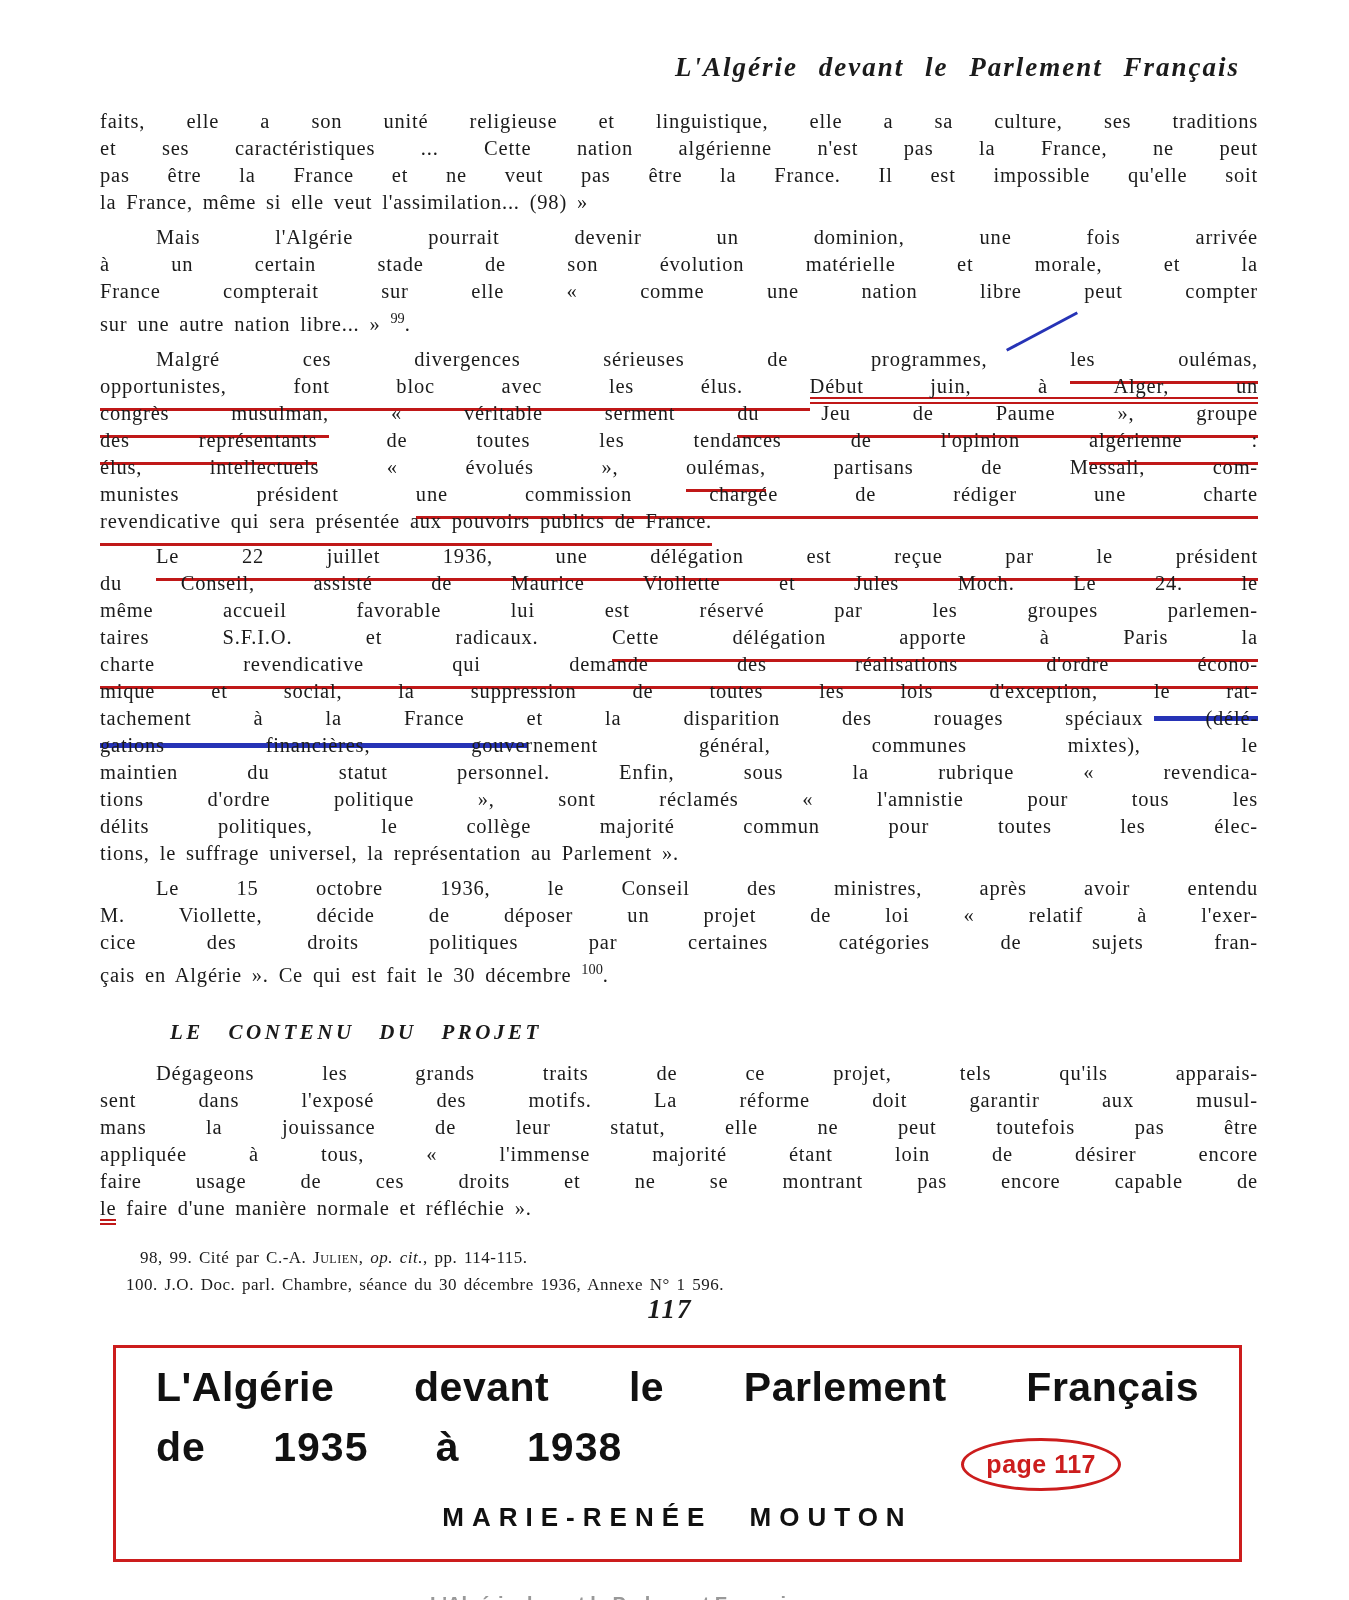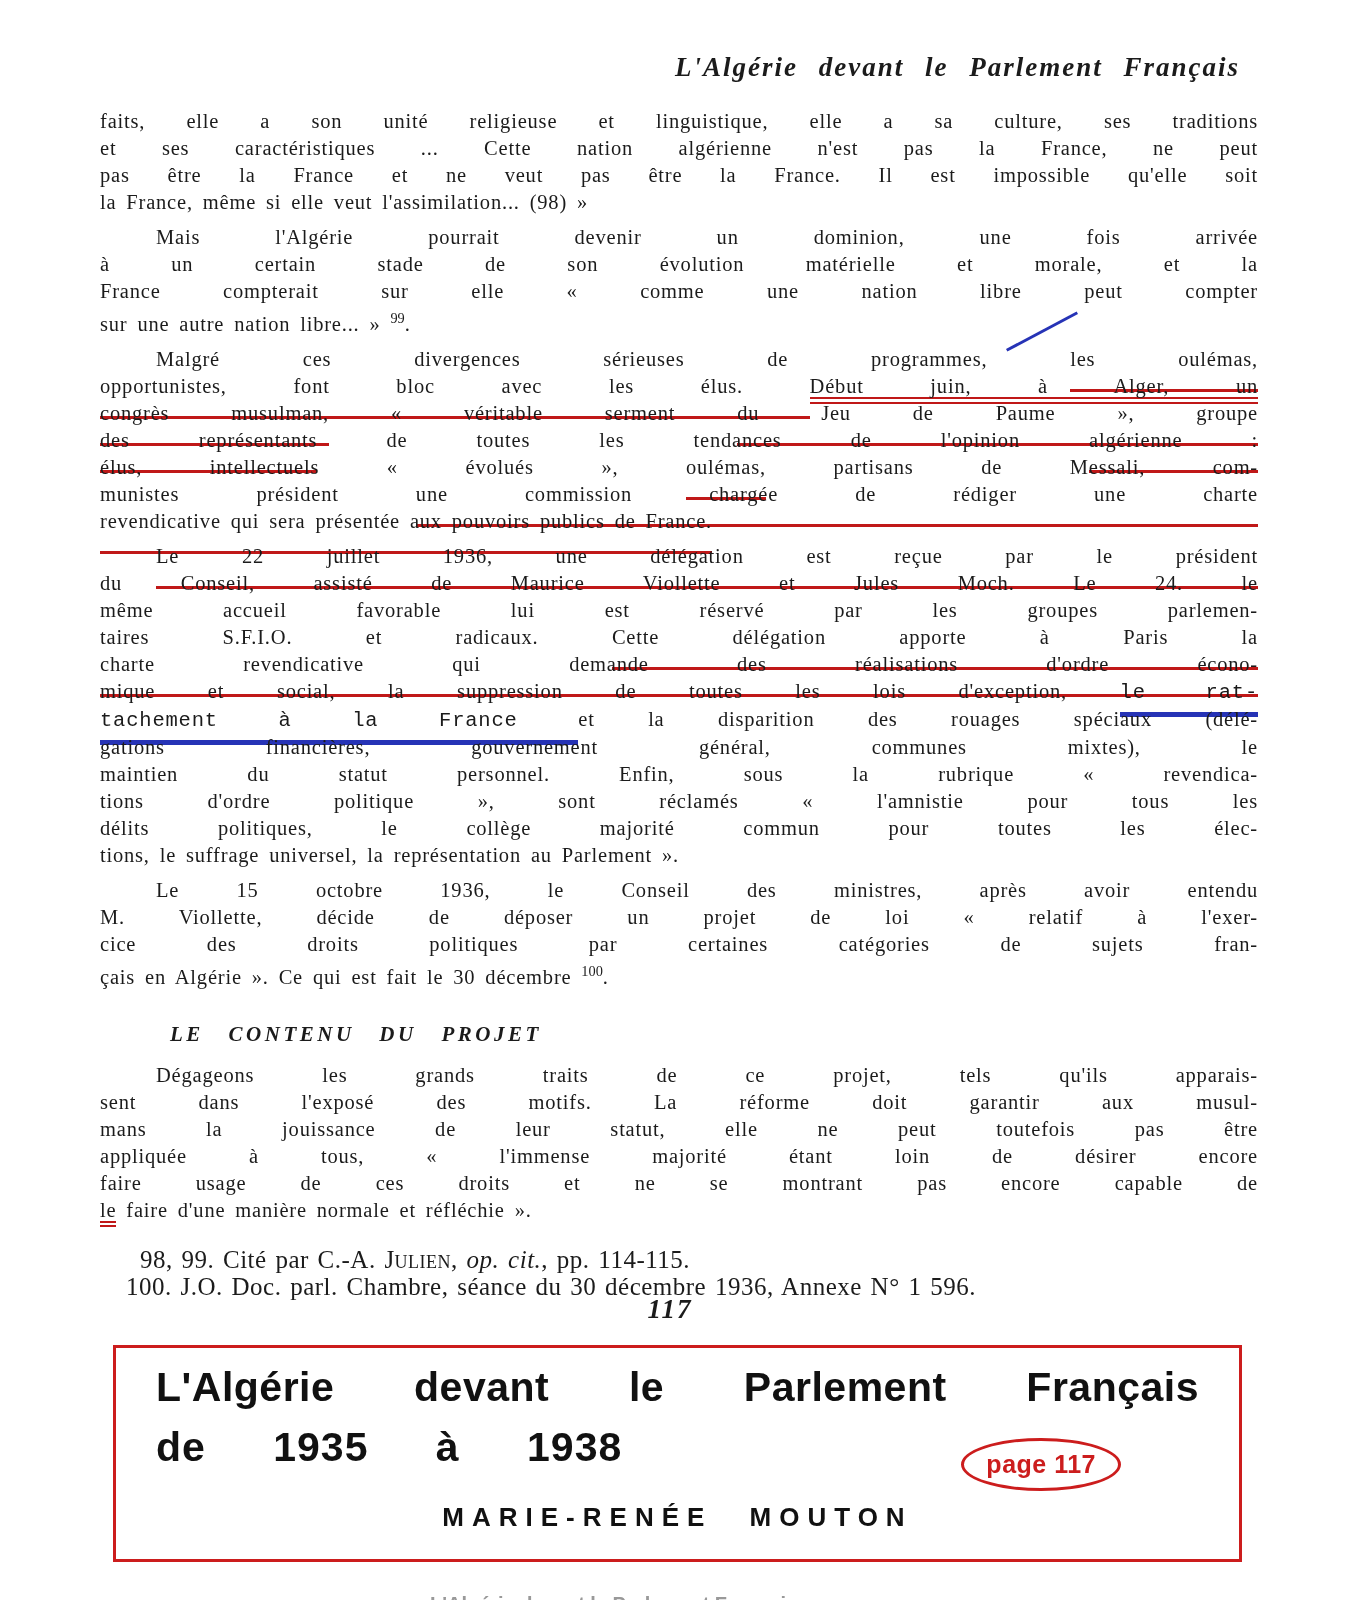--- a/index.html
+++ b/index.html
@@ -32,34 +32,34 @@
   .para{margin:0 0 8px 0;}
   .para.indent .line:first-child{text-indent:56px;}
   .line{
     text-align:justify;
     text-align-last:justify;
     word-spacing:4px;
   }
   .line.last{text-align-last:left;}
   .line sup{font-size:0.7em;font-weight:normal;vertical-align:super;letter-spacing:0;}
   
-  .u-red{border-bottom:3px solid var(--u-red);padding-bottom:19px;}
+  .u-red{border-bottom:3px solid var(--u-red);padding-bottom:11px;}
   .u-red2{border-bottom:7px double var(--u-red);}
-  .u-blue{border-bottom:5px solid var(--u-blue);padding-bottom:8px;font-family:Liberation Mono, monospace;}
+  .u-blue{border-bottom:5px solid var(--u-blue);padding-bottom:14px;}
   .u-mark{border-bottom:6px double var(--u-red);}
   .it{font-style:italic;}
   .sc{font-variant:small-caps;}
   
   .section-heading{
     margin:30px 0 14px 70px;
     font-style:italic;font-weight:bold;
     font-size:21px;letter-spacing:3.5px;word-spacing:16px;
   }
   
-  .para.footnotes{margin-top:22px;font-size:25px;line-height:27px;}
+  .para.footnotes{margin-top:22px;font-size:17px;line-height:27px;}
   .para.footnotes .line{word-spacing:2px;letter-spacing:0.5px;}
   .para.footnotes .fn-1{padding-left:40px;}
   .para.footnotes .fn-2{padding-left:26px;}
   
   .pen-stroke{
     position:absolute;left:1002px;top:330px;width:80px;height:0;
     border-top:3px solid var(--u-blue);
     transform:rotate(-28deg);
   }
   

